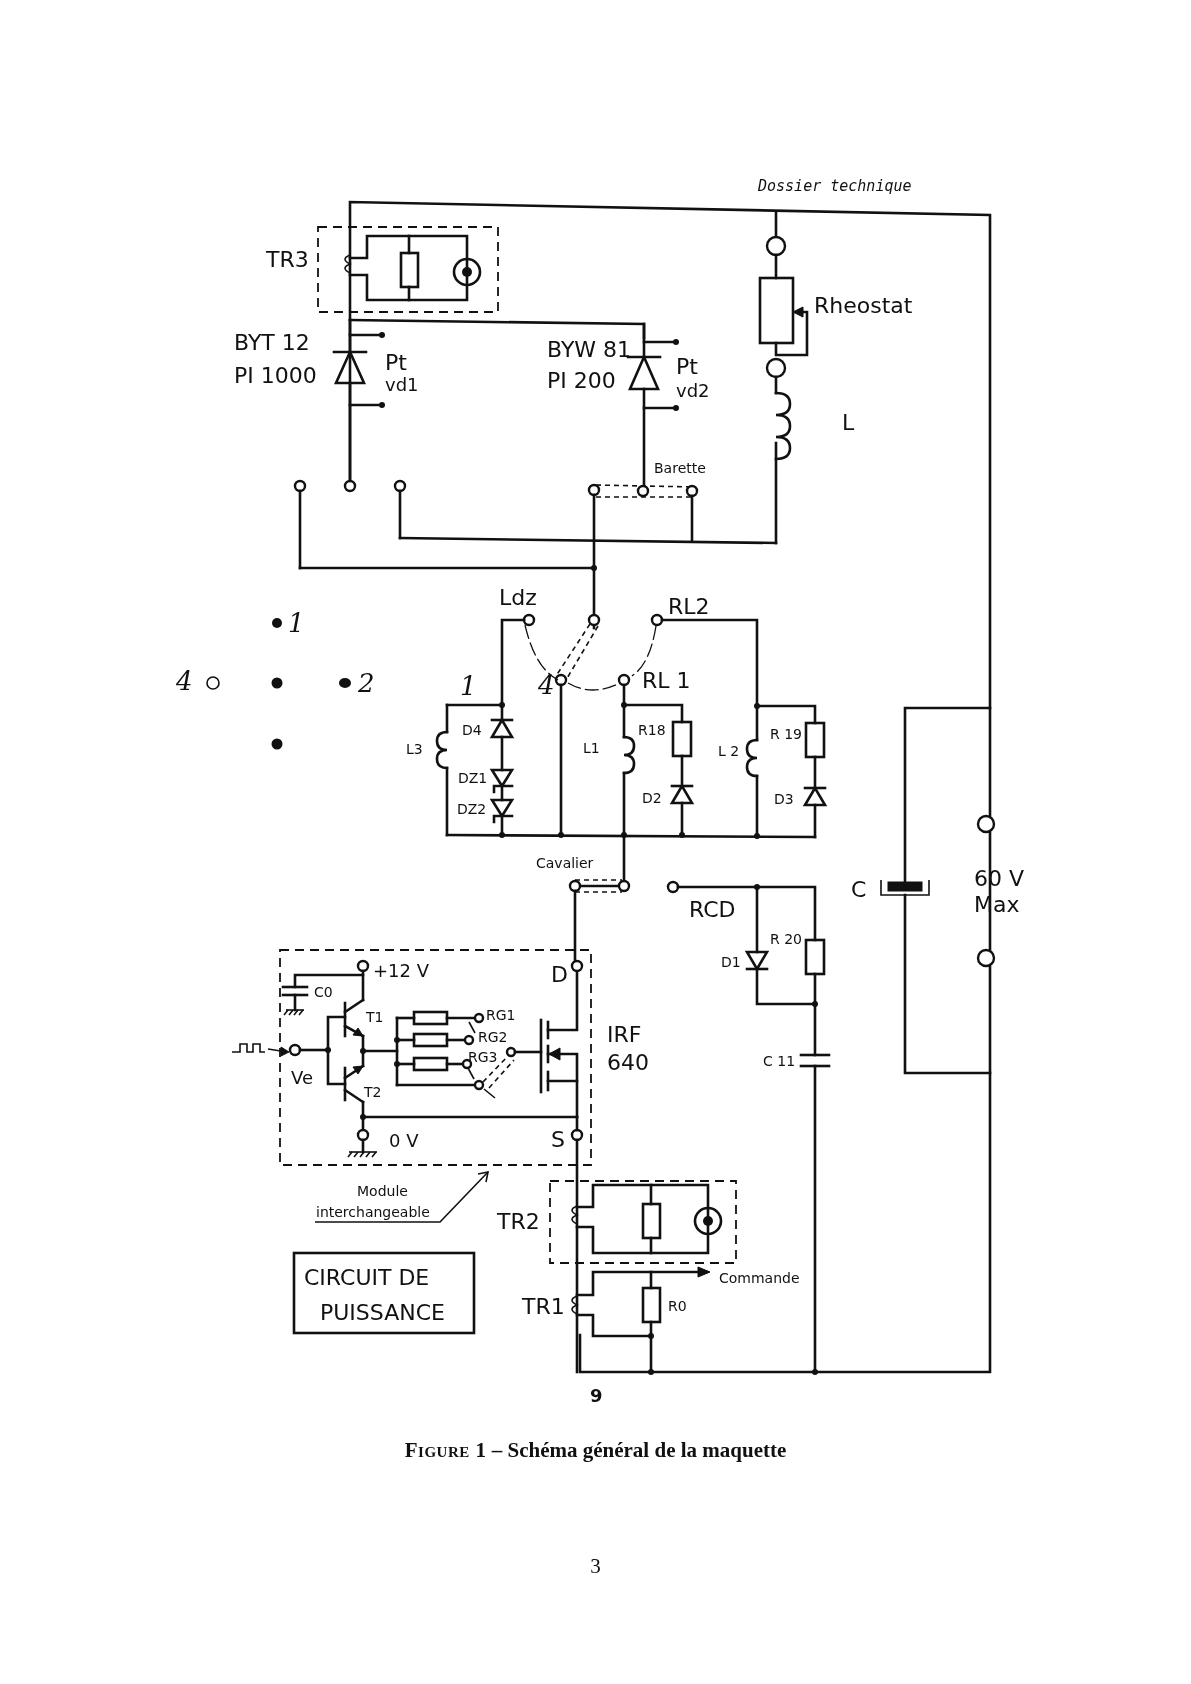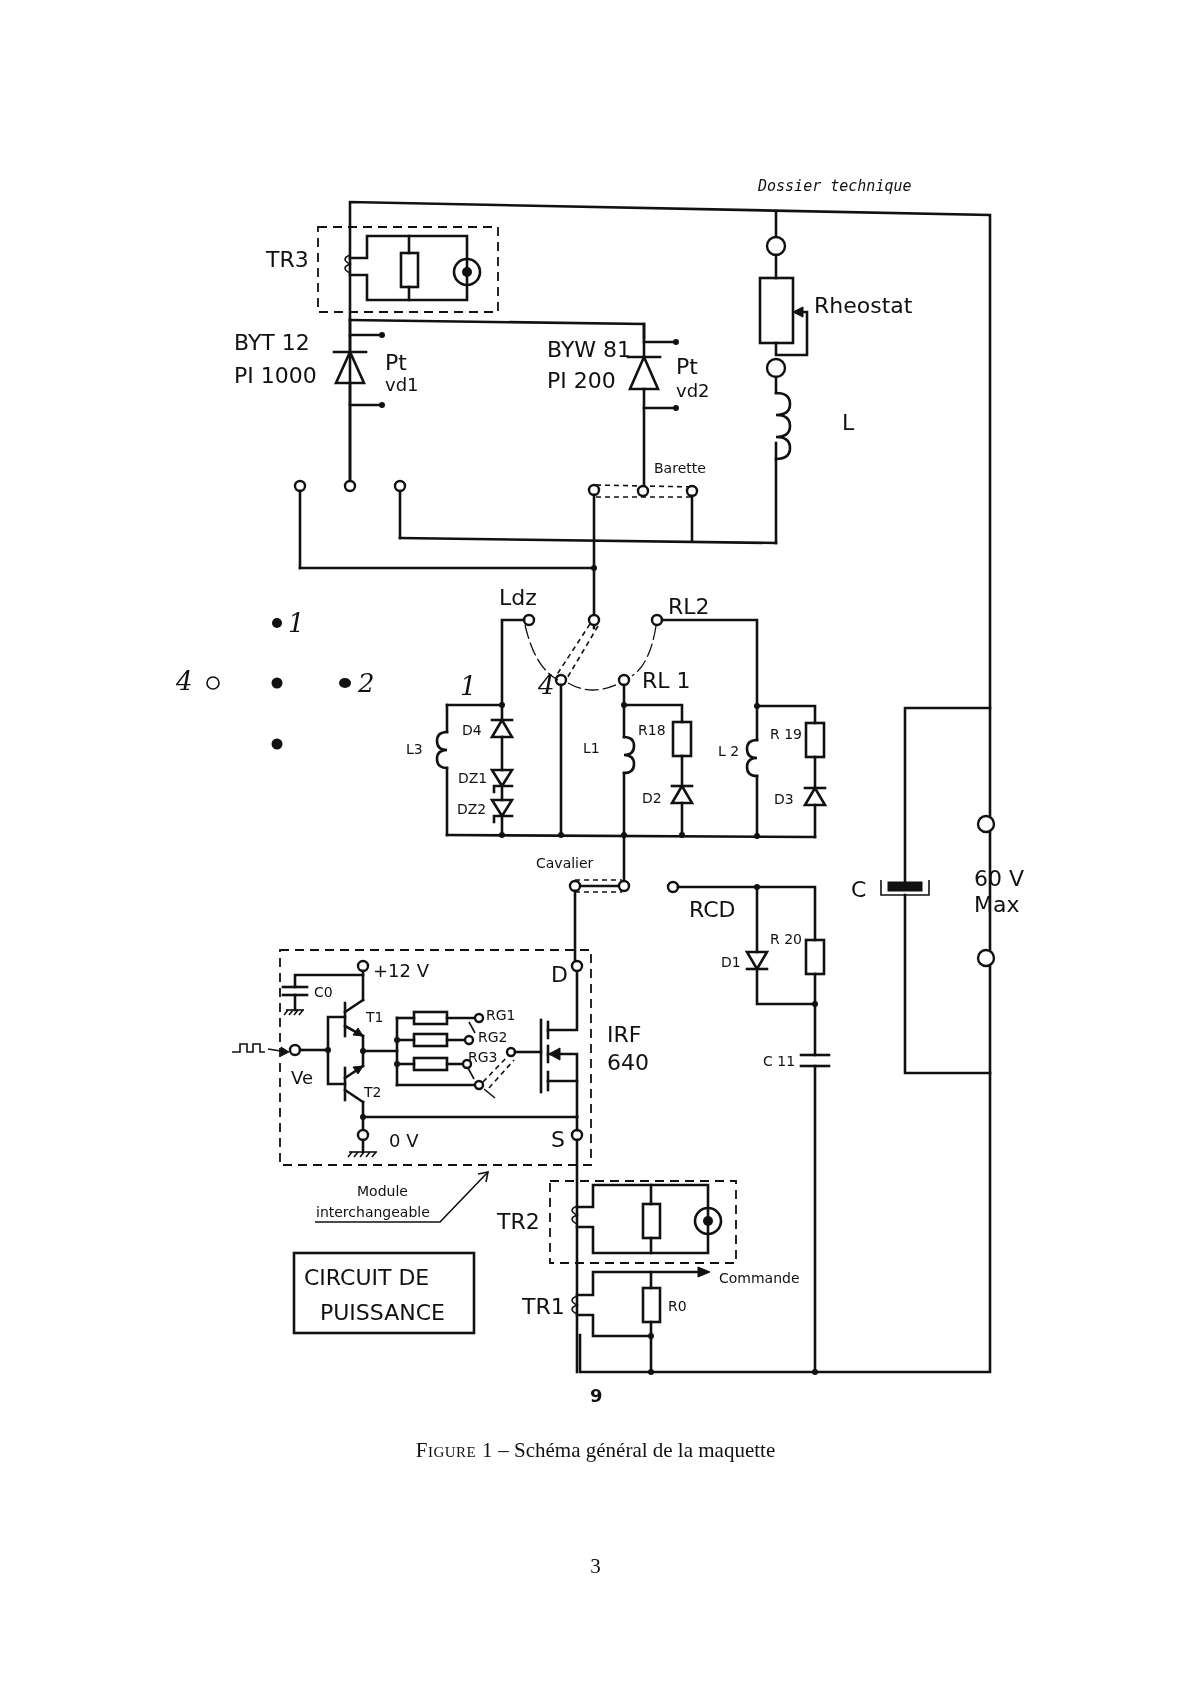--- a/index.html
+++ b/index.html
@@ -15,21 +15,21 @@
     .dot { fill: #111; }
     .solid { fill: #111; stroke: #111; }
     .lbl { font-family: "DejaVu Sans", sans-serif; fill: #111; }
     .lbl-l { font-size: 22px; }
     .lbl-m { font-size: 18px; }
     .lbl-s { font-size: 14px; }
     .mono { font-family: "DejaVu Sans Mono", monospace; font-style: italic; font-size: 15px; fill: #111; }
     .hand { font-family: "DejaVu Serif", serif; font-style: italic; font-size: 26px; fill: #111; }
     .caption {
       position: absolute; left: 0; width: 1191px; top: 1438px; text-align: center;
-      font-family: "Liberation Serif", serif; font-size: 21px; color: #111;
+      font-family: "Liberation Serif", serif; font-size: 21px; color: #111; font-weight: bold;
     }
     .caption .sc { font-variant: small-caps; letter-spacing: 0.5px; }
     .pagenum {
       position: absolute; left: 0; width: 1191px; top: 1554px; text-align: center;
       font-family: "Liberation Serif", serif; font-size: 21px; color: #111;
     }
   </style>
 </head>
 <body>
 

